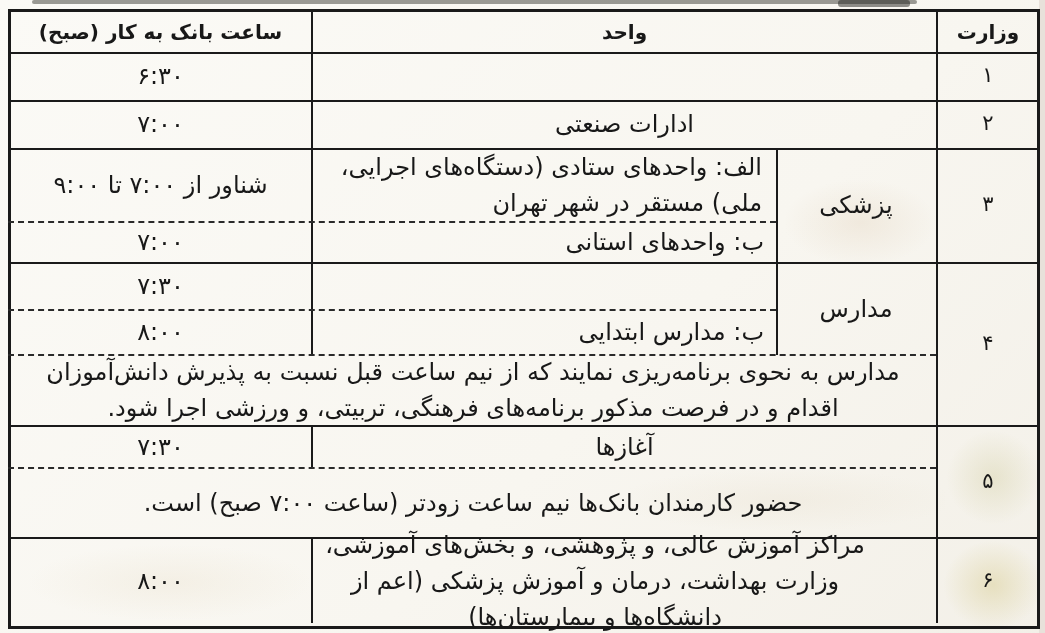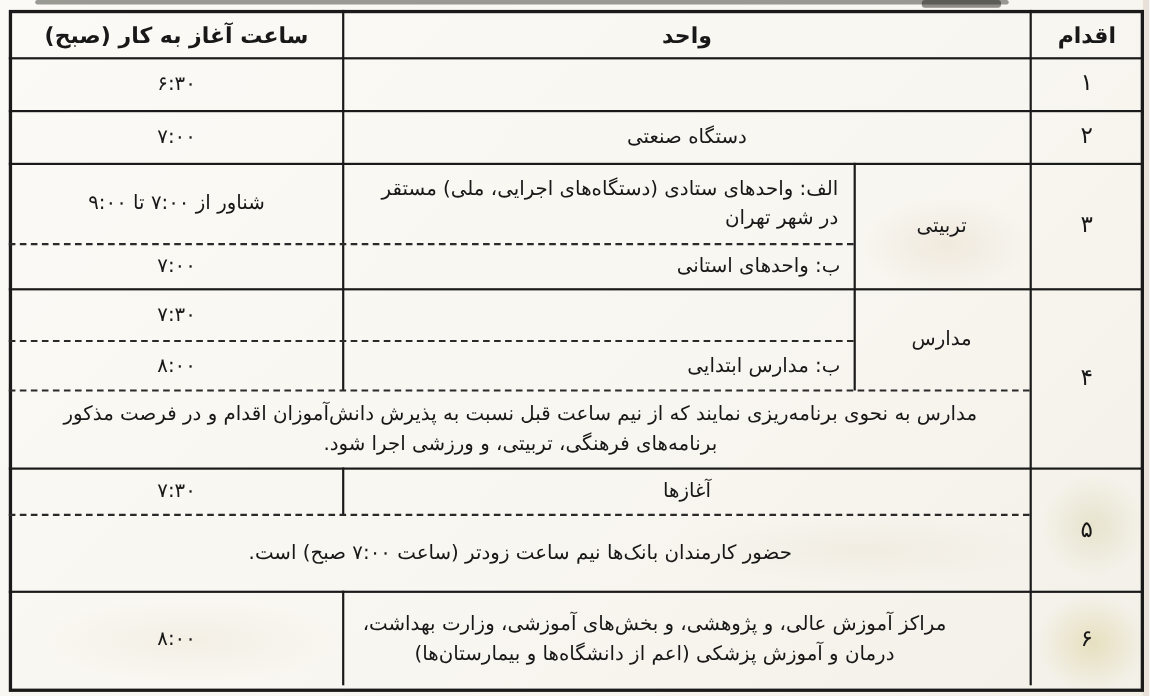--- a/index.html
+++ b/index.html
@@ -24,21 +24,21 @@
   .sm5{right:100px;top:470px;width:320px;height:60px;background:radial-gradient(ellipse at center,rgba(230,220,200,.28),rgba(230,220,200,0) 75%);}
 
   
   .outline{position:absolute;left:8px;top:9px;width:1026px;height:614px;border:3px solid #1a1a1a;}
   .hl{position:absolute;left:8px;width:1032px;height:2px;background:#1a1a1a;}
   .vl{position:absolute;width:2px;background:#1a1a1a;}
   .dl{position:absolute;height:0;border-top:2px dashed #2a2a2a;}
 
   
   .cell{position:absolute;display:flex;align-items:center;justify-content:center;
-        text-align:center;font-size:18px;line-height:1.5;box-sizing:border-box;}
+        text-align:center;font-size:24px;line-height:1.5;box-sizing:border-box;}
   .start{justify-content:flex-start;text-align:right;padding-right:10px;padding-left:6px;}
   .bold{font-weight:bold;font-size:20px;}
   .num{font-size:21px;}
   .note{padding:0 18px;}
   .wrap2{padding:0 12px;}
 </style>
 </head>
 <body>
 
 <div class="page">
@@ -65,33 +65,33 @@
   <div class="vl" style="left:311px;top:9px;height:346px"></div>
   <div class="vl" style="left:311px;top:425px;height:43px"></div>
   <div class="vl" style="left:311px;top:537px;height:86px"></div>
   <div class="vl" style="left:776px;top:148px;height:207px"></div>
 
   <div class="dl" style="left:8px;top:221px;width:768px"></div>
   <div class="dl" style="left:8px;top:309px;width:768px"></div>
   <div class="dl" style="left:8px;top:354px;width:928px"></div>
   <div class="dl" style="left:8px;top:467px;width:928px"></div>
 
-  <div class="cell bold" style="left:938px;top:11px;width:100px;height:41px">اقدام</div>
+  <div class="cell bold" style="left:938px;top:11px;width:100px;height:41px">وزارت</div>
   <div class="cell bold" style="left:313px;top:11px;width:623px;height:41px">واحد</div>
-  <div class="cell bold" style="left:10px;top:11px;width:301px;height:41px">ساعت آغاز به کار (صبح)</div>
+  <div class="cell bold" style="left:10px;top:11px;width:301px;height:41px">ساعت بانک به کار (صبح)</div>
 
   <div class="cell num" style="left:938px;top:54px;width:100px;height:44px">۱</div>
   <div class="cell" style="left:10px;top:54px;width:301px;height:44px">۶:۳۰</div>
 
   <div class="cell num" style="left:938px;top:102px;width:100px;height:44px">۲</div>
-  <div class="cell" style="left:313px;top:102px;width:623px;height:44px">دستگاه صنعتی</div>
+  <div class="cell" style="left:313px;top:102px;width:623px;height:44px">ادارات صنعتی</div>
   <div class="cell" style="left:10px;top:102px;width:301px;height:44px">۷:۰۰</div>
 
   <div class="cell num" style="left:938px;top:150px;width:100px;height:110px">۳</div>
-  <div class="cell" style="left:778px;top:150px;width:156px;height:110px">تربیتی</div>
+  <div class="cell" style="left:778px;top:150px;width:156px;height:110px">پزشکی</div>
   <div class="cell start wrap2" style="left:313px;top:150px;width:461px;height:69px">الف: واحدهای ستادی (دستگاه‌های اجرایی، ملی) مستقر در شهر تهران</div>
   <div class="cell" style="left:10px;top:150px;width:301px;height:69px">شناور از ۷:۰۰ تا ۹:۰۰</div>
   <div class="cell start" style="left:313px;top:223px;width:461px;height:37px">ب: واحدهای استانی</div>
   <div class="cell" style="left:10px;top:223px;width:301px;height:37px">۷:۰۰</div>
 
   <div class="cell num" style="left:938px;top:264px;width:100px;height:159px">۴</div>
   <div class="cell" style="left:778px;top:264px;width:156px;height:89px">مدارس</div>
   <div class="cell" style="left:10px;top:264px;width:301px;height:44px">۷:۳۰</div>
   <div class="cell start" style="left:313px;top:311px;width:461px;height:42px">ب: مدارس ابتدایی</div>
   <div class="cell" style="left:10px;top:311px;width:301px;height:42px">۸:۰۰</div>

